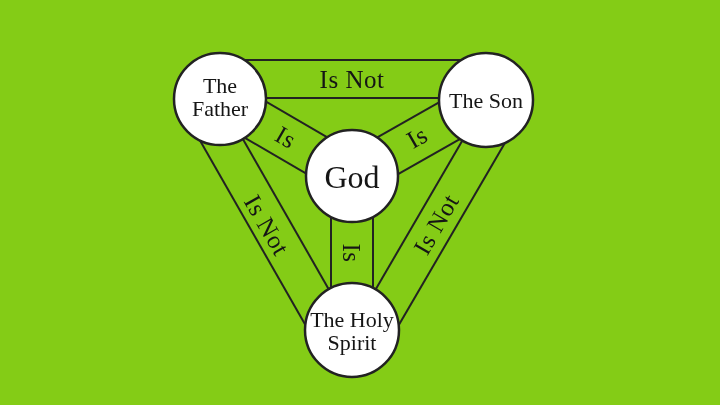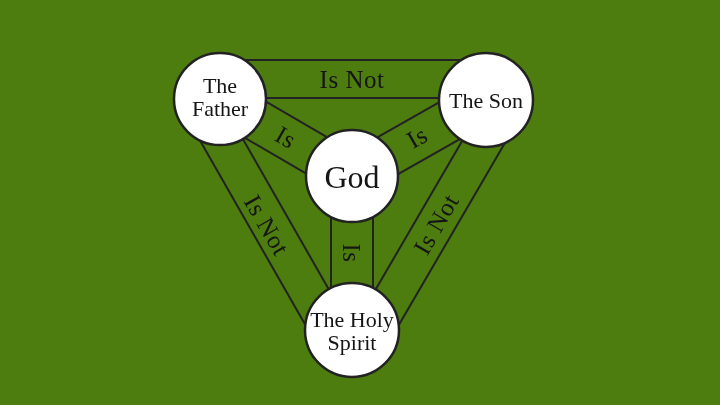--- a/index.html
+++ b/index.html
@@ -4,21 +4,21 @@
 <style>
   html, body {
     margin: 0;
     padding: 0;
     background: #ffffff;
   }
   .stage {
     position: relative;
     width: 720px;
     height: 405px;
-    background: #4d7c0f;
+    background: #84cc16;
     overflow: hidden;
     font-family: "Liberation Serif", "DejaVu Serif", serif;
   }
   svg text {
     font-family: "Liberation Serif", "DejaVu Serif", serif;
     fill: #151515;
   }
   .node-label { font-size: 22px; }
   .god-label  { font-size: 32px; }
   .edge-label { font-size: 25px; letter-spacing: 0.5px; }

